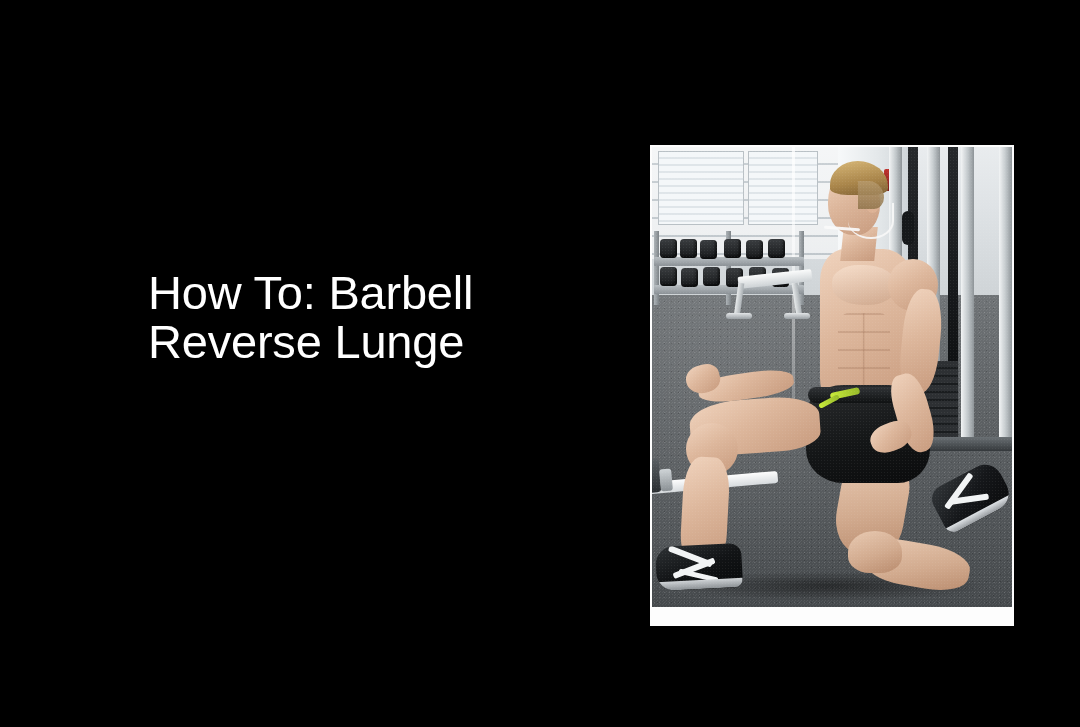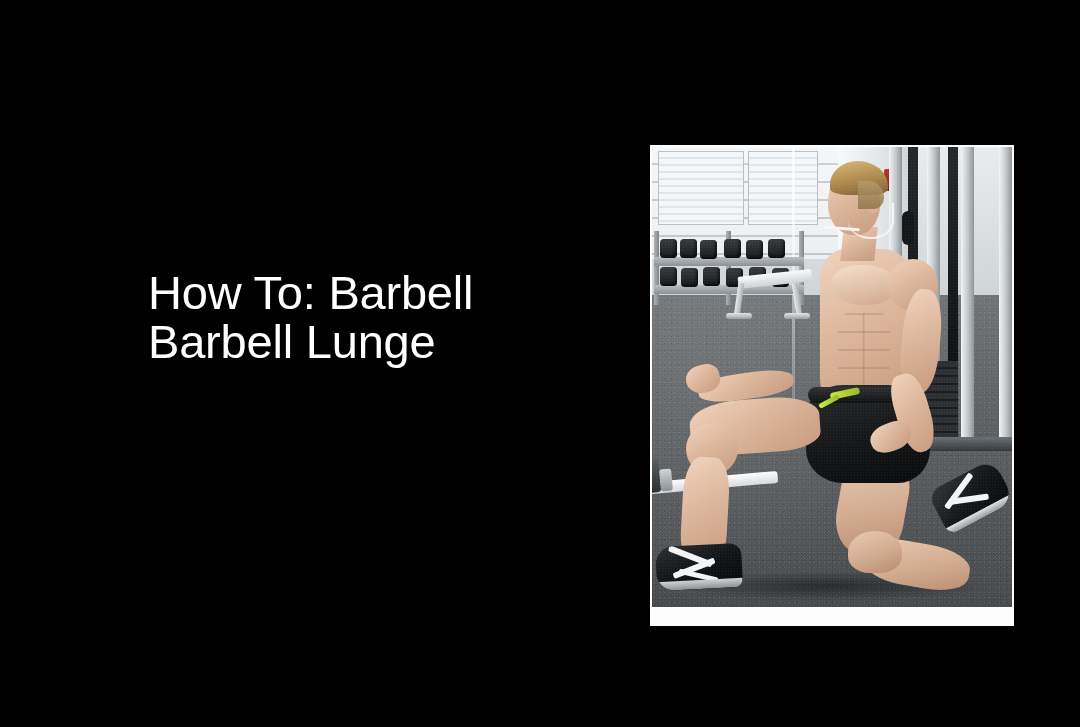--- a/index.html
+++ b/index.html
@@ -503,21 +503,21 @@
     background-size: 3px 3px, 4px 4px;
   }
 </style>
 </head>
 <body>
 
 <div class="slide">
 
   <div class="title-block">
     <span class="title-line">How To: Barbell</span>
-    <span class="title-line">Barbell Lunge</span>
+    <span class="title-line">Reverse Lunge</span>
   </div>
 
   <div class="photo-frame">
     <div class="photo">
 
       <div class="scene">
         <div class="wall">
           <div class="garage-door"></div>
           <div class="window-pane p1"></div>
           <div class="window-pane p2"></div>

